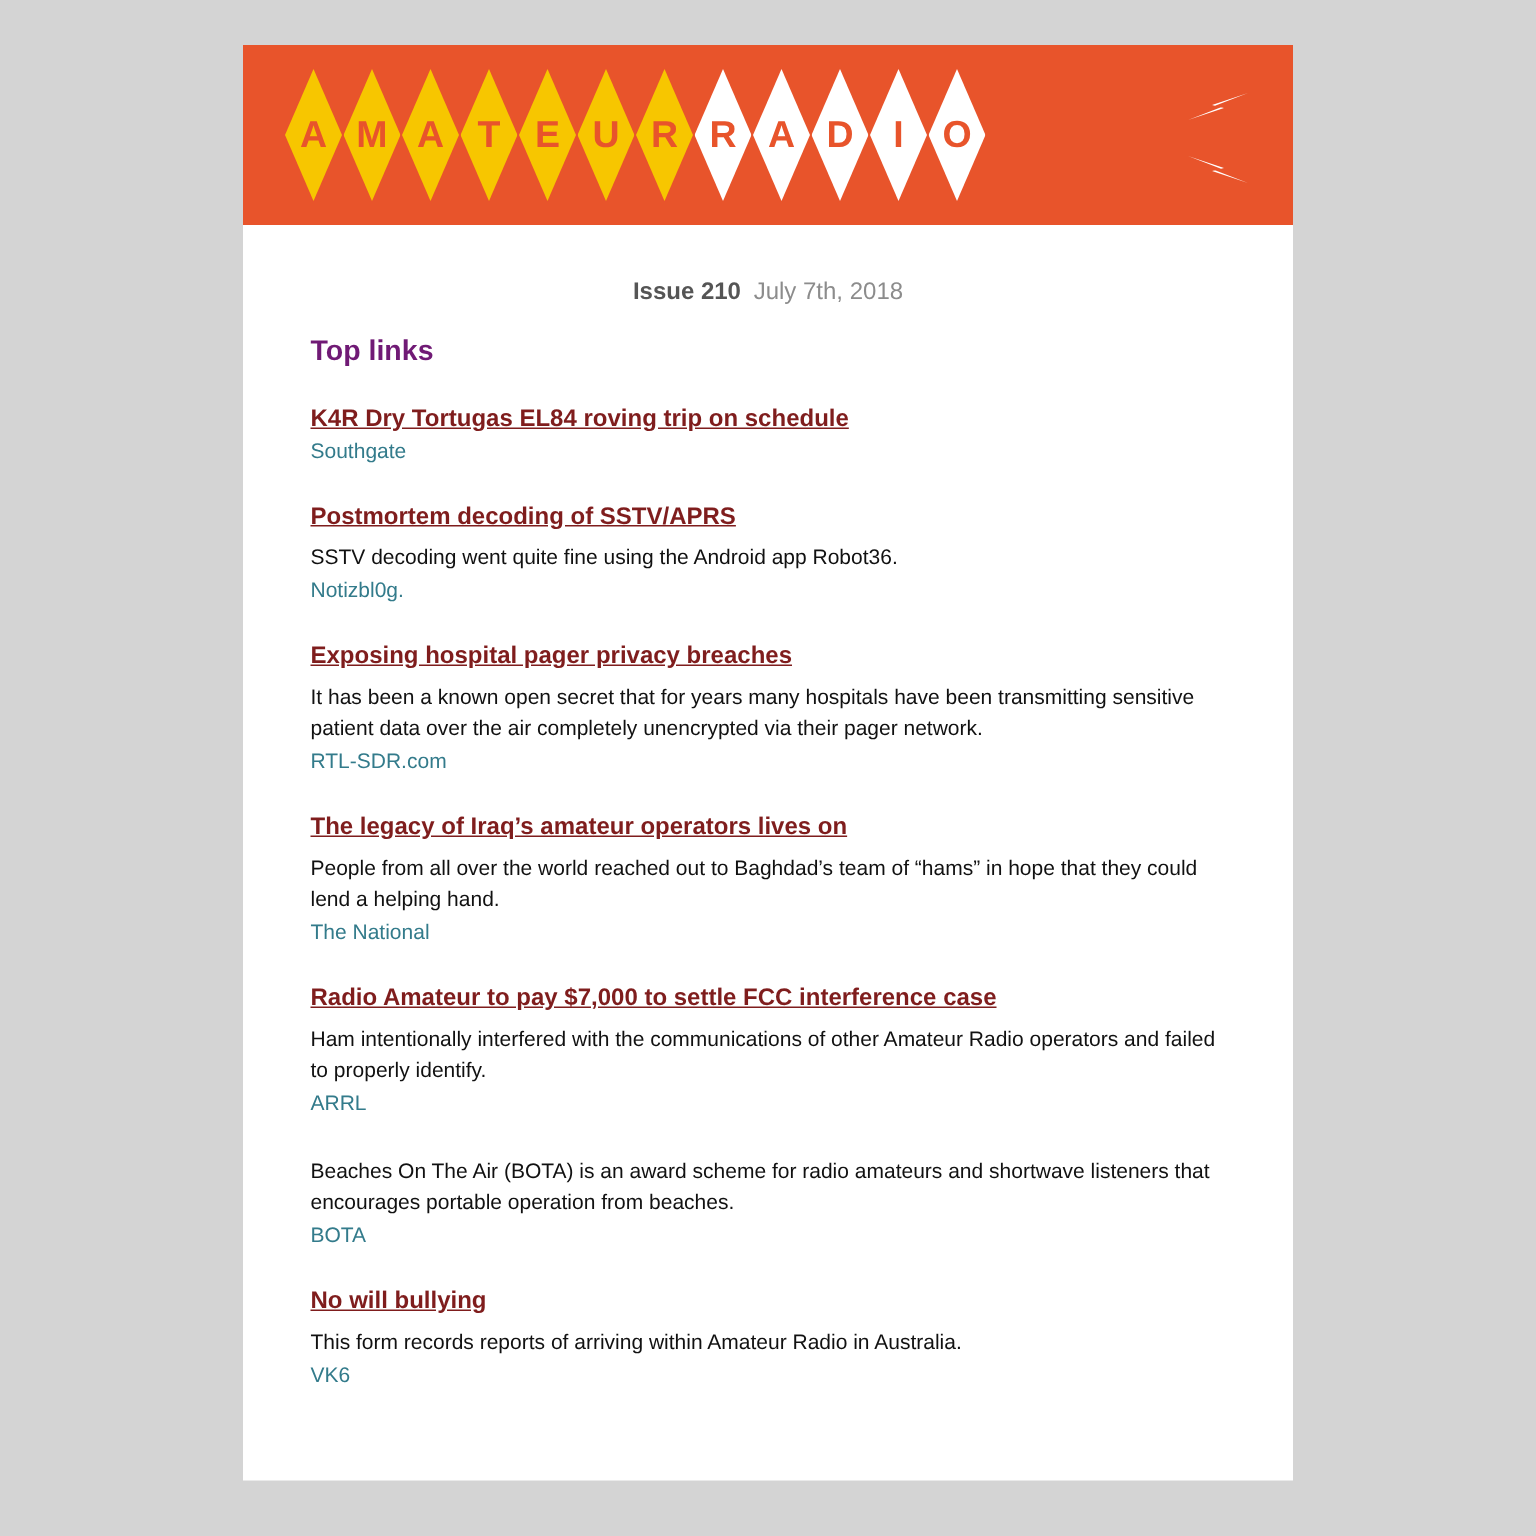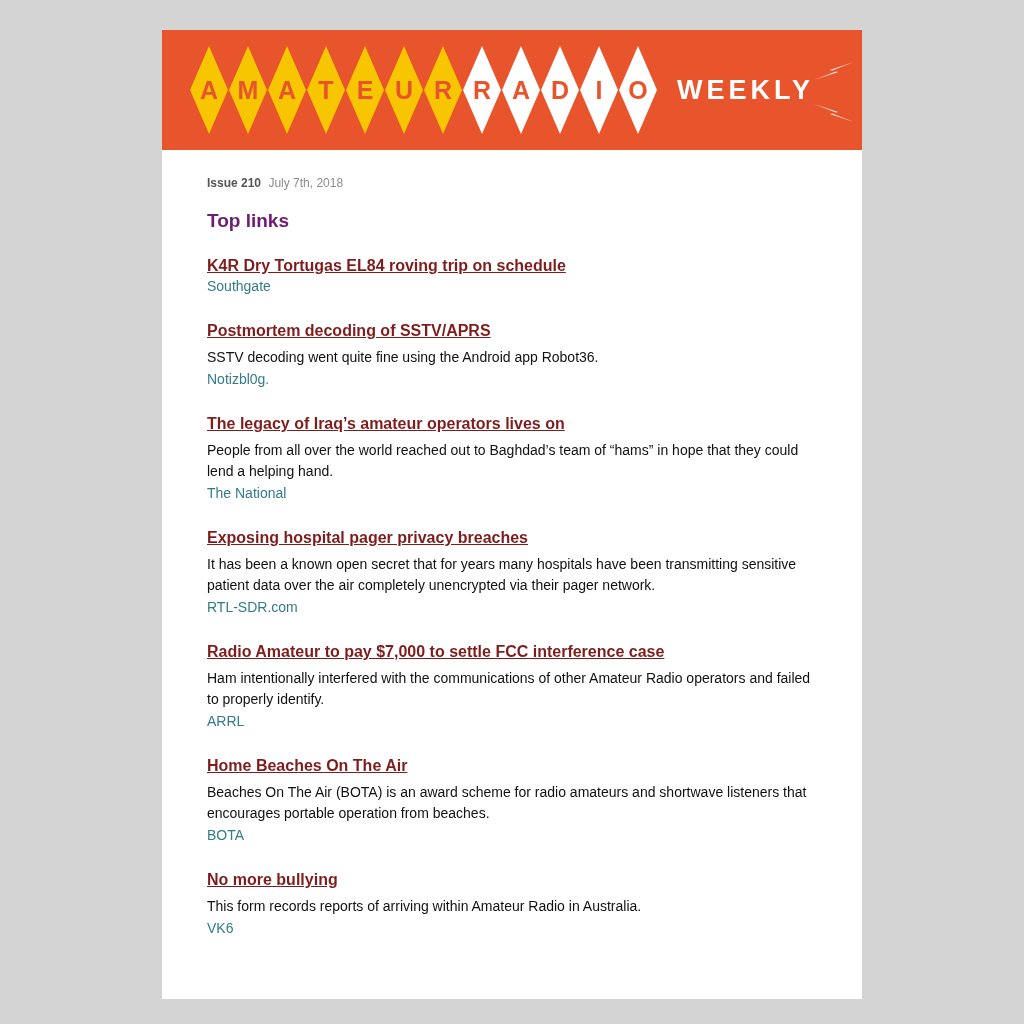--- a/index.html
+++ b/index.html
@@ -48,23 +48,23 @@
     display: flex;
     flex-direction: column;
     align-items: flex-end;
     gap: 24px;
     padding-top: 4px;
   }
   .bolt { display: block; }
   .bolt.flipped { transform: scaleY(-1); }
   .content { padding: 0 45px 60px; }
   .issue-line {
-    padding-top: 26px;
-    text-align: left;
-    font-size: 12px;
+    padding-top: 36px;
+    text-align: center;
+    font-size: 16px;
     color: #8c8c8c;
   }
   .issue-line .issue { font-weight: bold; color: #555555; margin-right: 4px; }
   .section-title {
     margin-top: 20px;
     font-size: 19px;
     font-weight: bold;
     color: #701a75;
   }
   .article { margin-top: 24px; }
@@ -130,21 +130,20 @@
           <div class="diamond" style="background: rgb(255, 255, 255);">
             <span style="color: rgb(232, 84, 43);">D</span>
           </div>
           <div class="diamond" style="background: rgb(255, 255, 255);">
             <span style="color: rgb(232, 84, 43);">I</span>
           </div>
           <div class="diamond" style="background: rgb(255, 255, 255);">
             <span style="color: rgb(232, 84, 43);">O</span>
           </div>
         </div>
-      <div class="weekly">WEEKLY</div>
       <div class="bolts">
         <svg class="bolt" width="40" height="18" viewBox="0 0 40 18">
           <polygon points="40,0 16,8 22,9.5 0,18 24,10 18,8.5" fill="#ffffff"></polygon>
         </svg>
         <svg class="bolt flipped" width="40" height="18" viewBox="0 0 40 18">
           <polygon points="40,0 16,8 22,9.5 0,18 24,10 18,8.5" fill="#ffffff"></polygon>
         </svg>
       </div>
     </header>
 
@@ -162,44 +161,43 @@
         <a href="#" class="article-source">Southgate</a>
       </article>
 
       <article class="article">
         <h3><a href="#" class="article-title">Postmortem decoding of SSTV/APRS</a></h3>
         <p class="article-body">SSTV decoding went quite fine using the Android app Robot36.</p>
         <a href="#" class="article-source">Notizbl0g.</a>
       </article>
 
       <article class="article">
+        <h3><a href="#" class="article-title">Exposing hospital pager privacy breaches</a></h3>
+        <p class="article-body">It has been a known open secret that for years many hospitals have been transmitting sensitive patient data over the air completely unencrypted via their pager network.</p>
+        <a href="#" class="article-source">RTL-SDR.com</a>
+      </article>
+
+      <article class="article">
         <h3><a href="#" class="article-title">The legacy of Iraq’s amateur operators lives on</a></h3>
         <p class="article-body">People from all over the world reached out to Baghdad’s team of “hams” in hope that they could lend a helping hand.</p>
         <a href="#" class="article-source">The National</a>
       </article>
 
       <article class="article">
-        <h3><a href="#" class="article-title">Exposing hospital pager privacy breaches</a></h3>
-        <p class="article-body">It has been a known open secret that for years many hospitals have been transmitting sensitive patient data over the air completely unencrypted via their pager network.</p>
-        <a href="#" class="article-source">RTL-SDR.com</a>
-      </article>
-
-      <article class="article">
         <h3><a href="#" class="article-title">Radio Amateur to pay $7,000 to settle FCC interference case</a></h3>
         <p class="article-body">Ham intentionally interfered with the communications of other Amateur Radio operators and failed to properly identify.</p>
         <a href="#" class="article-source">ARRL</a>
       </article>
 
       <article class="article">
-        <h3><a href="#" class="article-title">Home Beaches On The Air</a></h3>
         <p class="article-body">Beaches On The Air (BOTA) is an award scheme for radio amateurs and shortwave listeners that encourages portable operation from beaches.</p>
         <a href="#" class="article-source">BOTA</a>
       </article>
 
       <article class="article">
-        <h3><a href="#" class="article-title">No more bullying</a></h3>
+        <h3><a href="#" class="article-title">No will bullying</a></h3>
         <p class="article-body">This form records reports of arriving within Amateur Radio in Australia.</p>
         <a href="#" class="article-source">VK6</a>
       </article>
 
     </div>
   </div>
 </div>
 
 </body></html>

